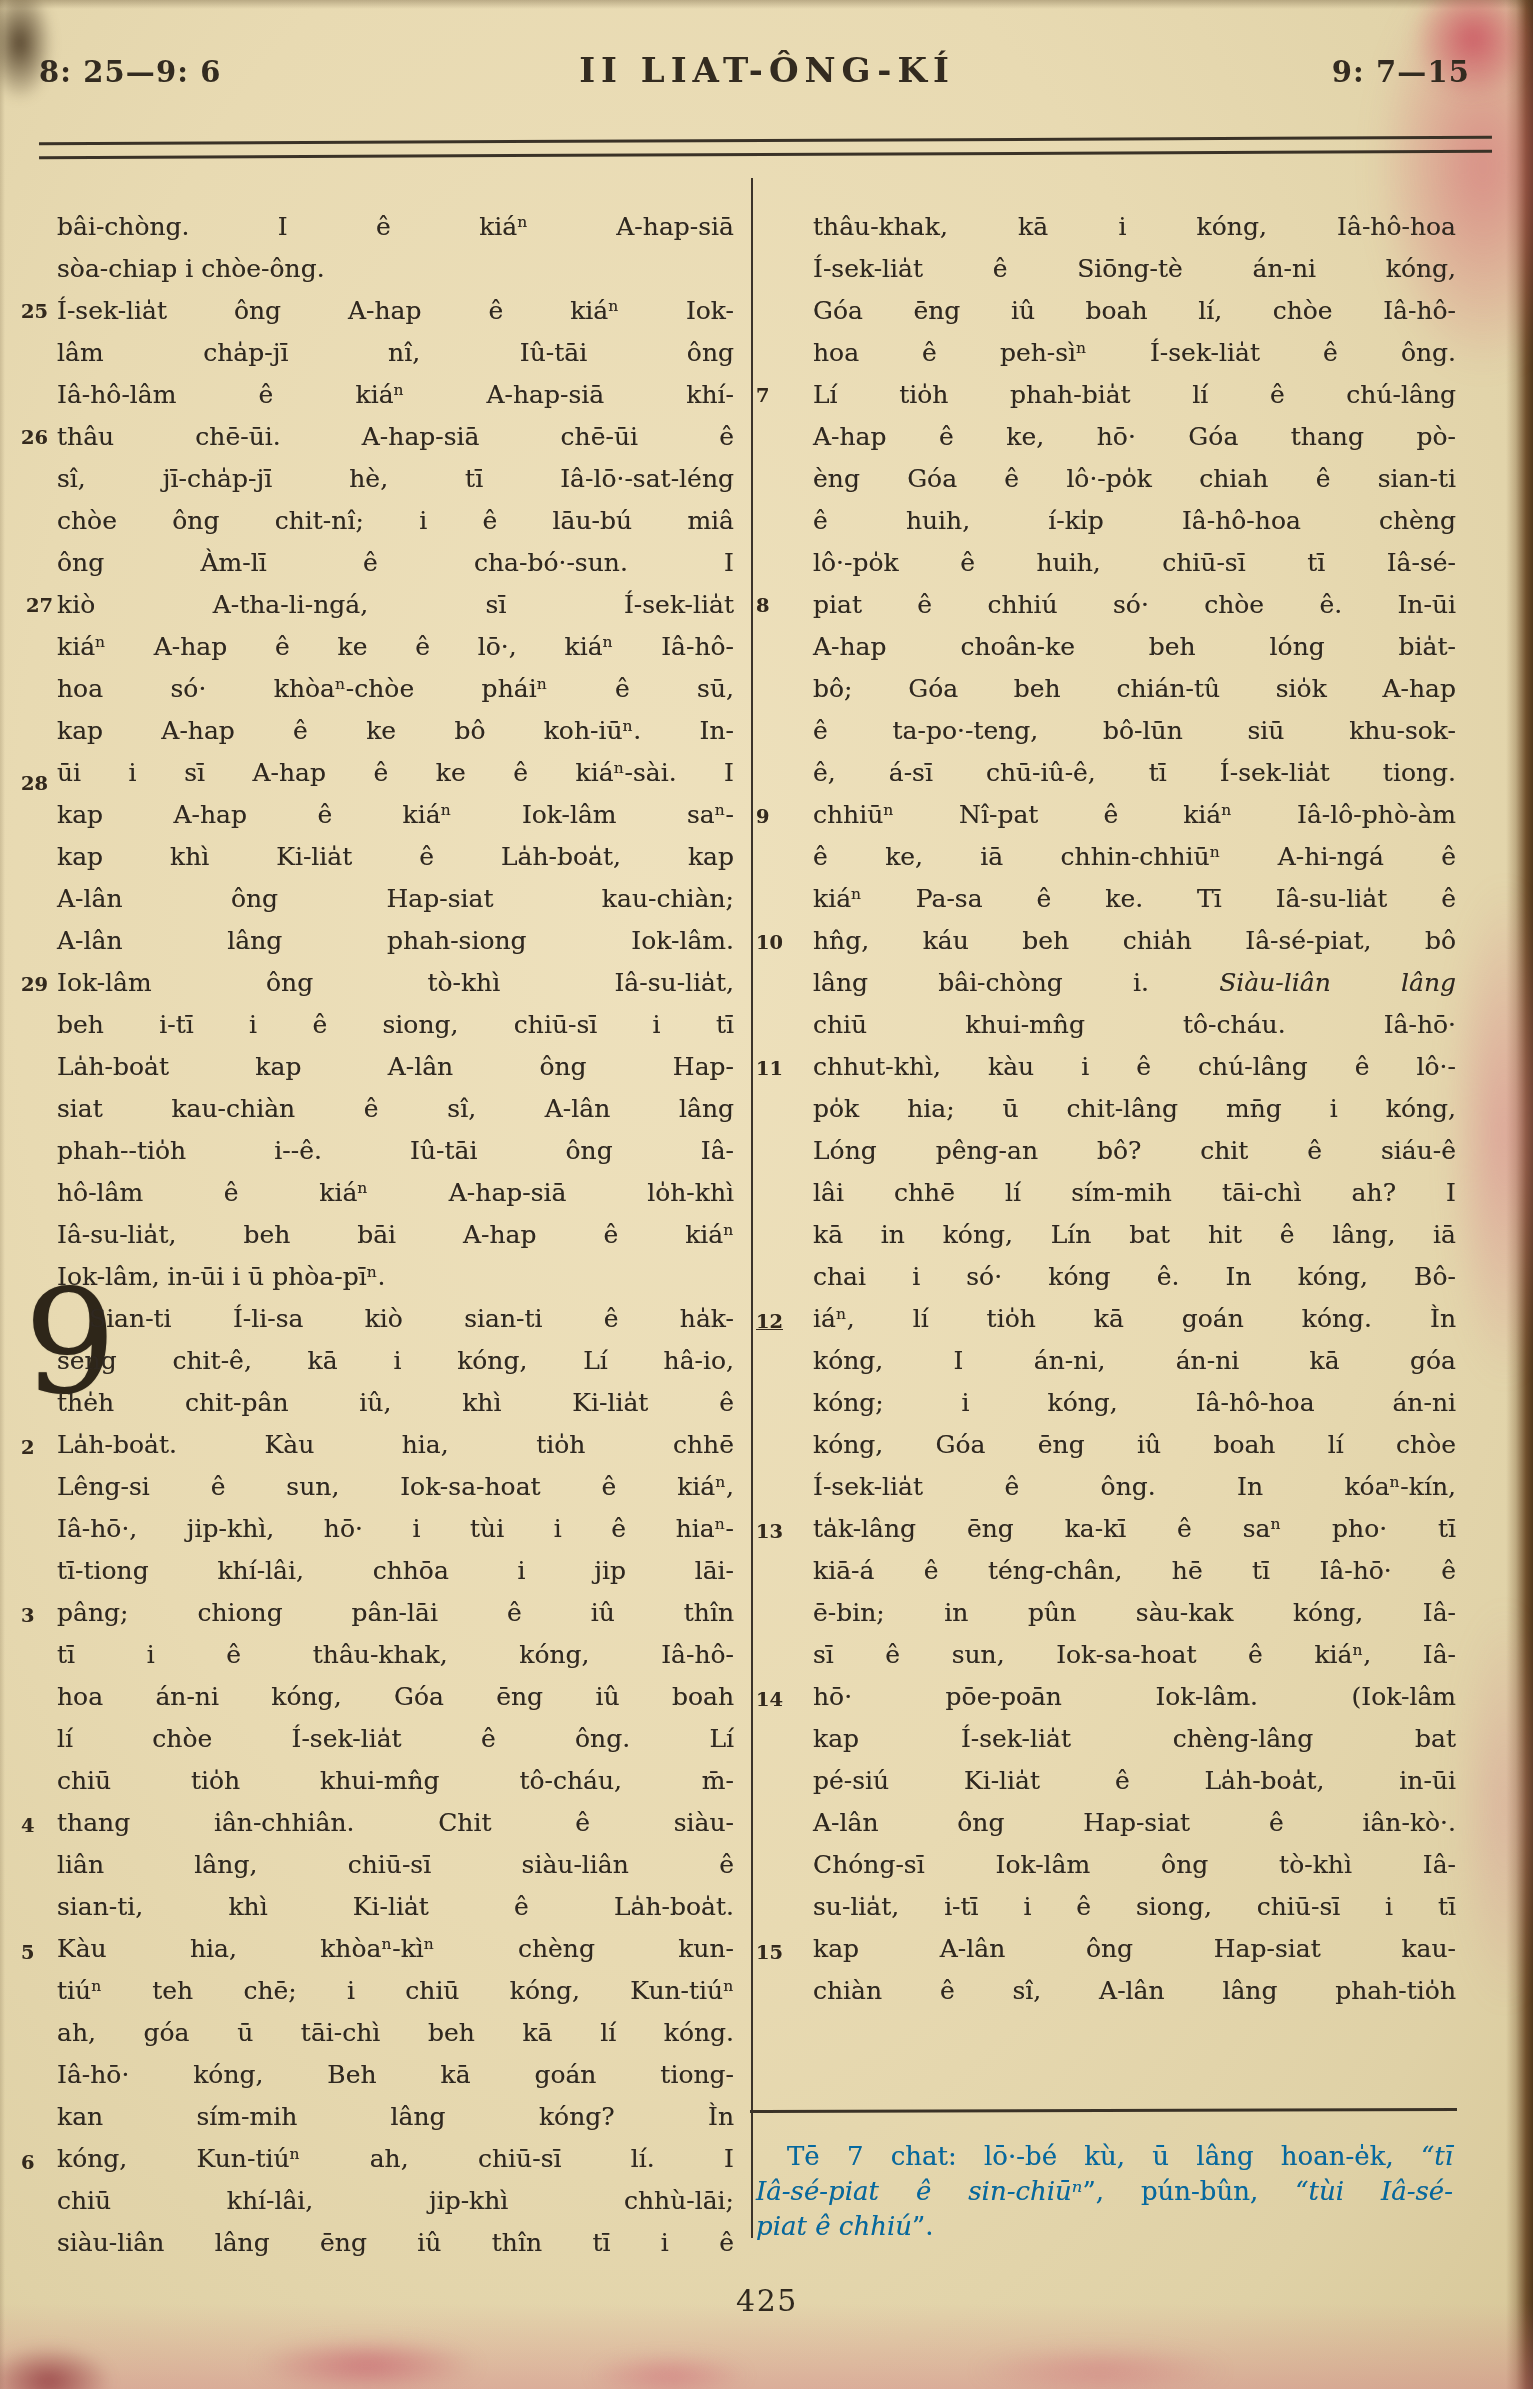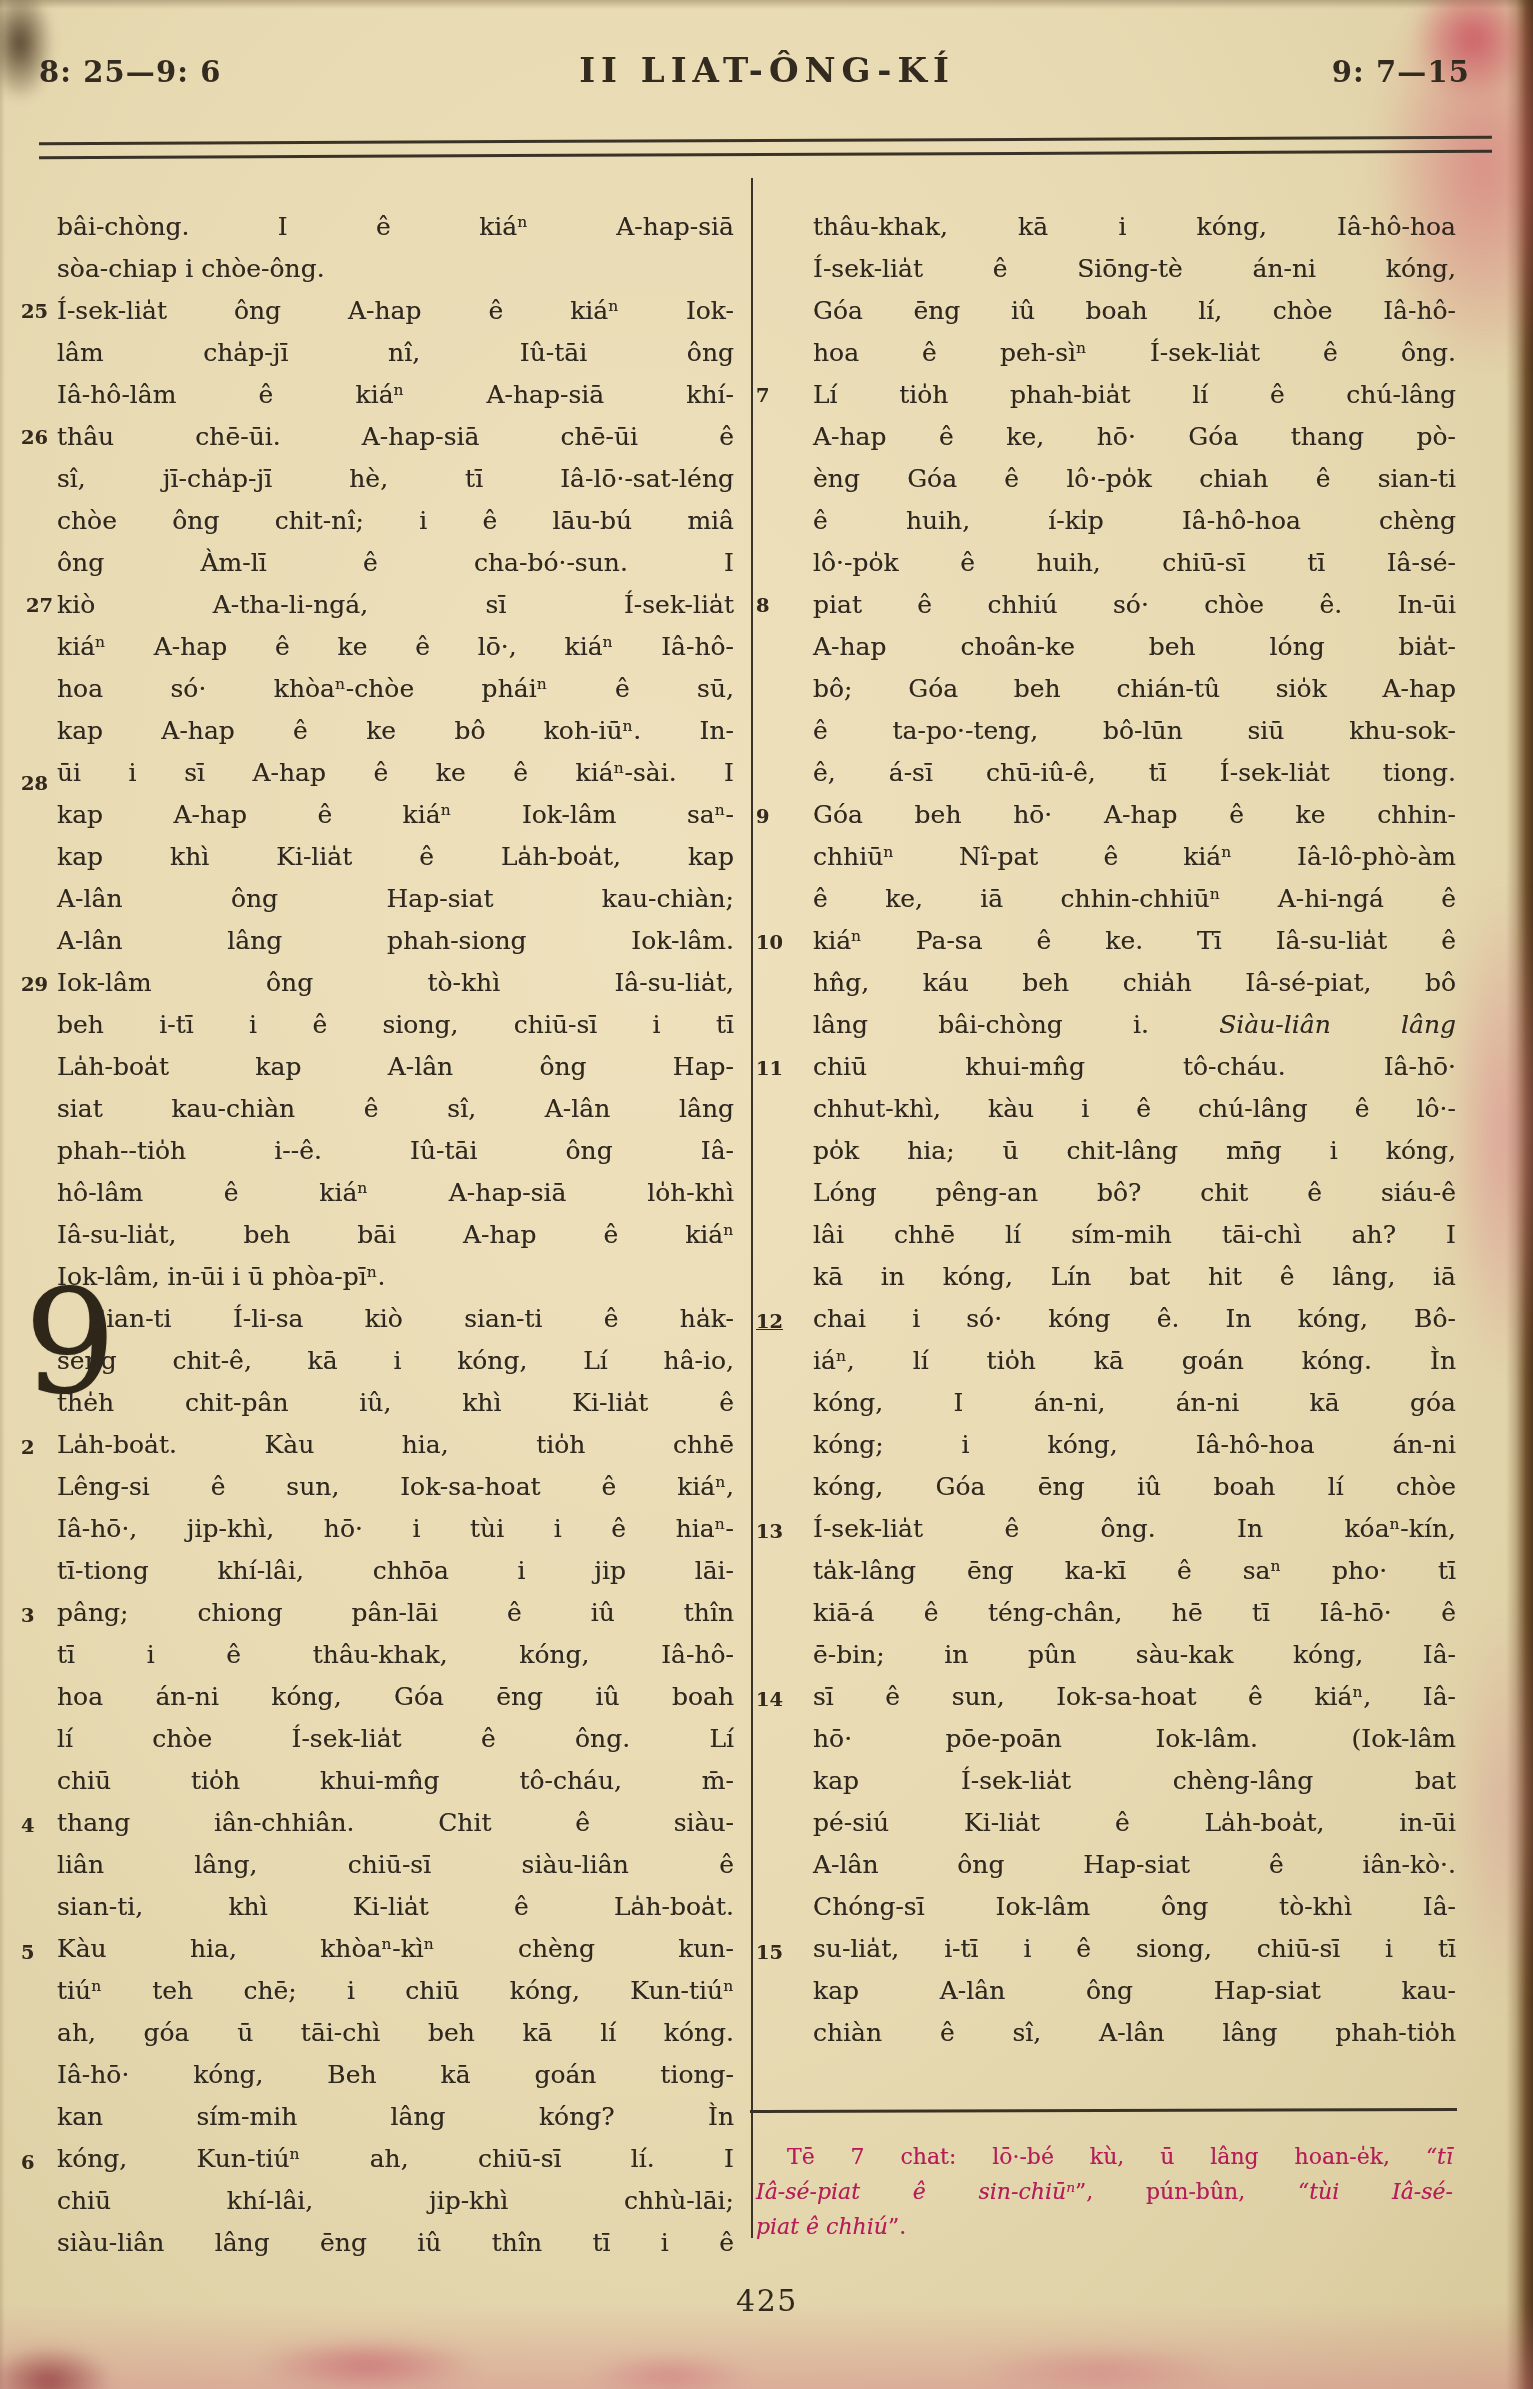--- a/index.html
+++ b/index.html
@@ -38,21 +38,21 @@
   #col-left .vnum{left:-36px;width:32px;text-align:left;}
   #col-right .vnum{left:-57px;width:52px;text-align:left;}
   
   #chapter-num{
     left:24px;top:1269px;font-size:145px;line-height:1;color:#2e2619;
     text-shadow:0 0 1.1px rgba(46,38,25,0.4);
   }
   
   #fn-rule{left:750px;top:2109px;width:707px;height:3.2px;background:#3a3227;transform:rotate(-0.15deg);}
   #footnote{left:756px;top:2139px;width:697px;}
-  .fl{font-size:22px;line-height:35px;height:35px;text-align:justify;text-align-last:justify;color:#be185d;
+  .fl{font-size:26px;line-height:35px;height:35px;text-align:justify;text-align-last:justify;color:#0369a1;
       text-shadow:0 0 0.5px rgba(47,40,32,0.4);}
   .fl.end{text-align:right;text-align-last:left;}
   .fl.ind{text-indent:31px;}
   
   #page-num{left:0;right:0;top:2283px;text-align:center;font-size:30px;letter-spacing:1.6px;color:#30291e;}
   
   .blob{position:absolute;border-radius:50%;pointer-events:none;}
   #edge-brown{left:1506px;top:0;width:28px;height:2389px;
     background:linear-gradient(90deg, rgba(122,90,51,0) 0%, rgba(122,90,51,0.35) 35%, #6f4f2c 72%, #4b341c 100%);}
   #corner-tl{left:-26px;top:-38px;width:92px;height:162px;border-radius:50%;
@@ -173,21 +173,20 @@
     <div class="tl">A-hap ê ke, hō· Góa thang pò-</div>
     <div class="tl">èng Góa ê lô·-po̍k chiah ê sian-ti</div>
     <div class="tl">ê huih, í-ki̍p Iâ-hô-hoa chèng</div>
     <div class="tl">lô·-po̍k ê huih, chiū-sī tī Iâ-sé-</div>
     <div class="tl">piat ê chhiú só· chòe ê.  In-ūi</div>
     <span class="vnum" style="top: 388px;">8</span>
     <div class="tl">A-hap choân-ke beh lóng bia̍t-</div>
     <div class="tl">bô; Góa beh chián-tû sio̍k A-hap</div>
     <div class="tl">ê ta-po·-teng, bô-lūn siū khu-sok-</div>
     <div class="tl">ê, á-sī chū-iû-ê, tī Í-sek-lia̍t tiong.</div>
-    <div class="tl">Góa beh hō· A-hap ê ke chhin-</div>
     <span class="vnum" style="top: 599px;">9</span>
     <div class="tl">chhiūⁿ Nî-pat ê kiáⁿ Iâ-lô-phò-àm</div>
     <div class="tl">ê ke, iā chhin-chhiūⁿ A-hi-ngá ê</div>
     <div class="tl">kiáⁿ Pa-sa ê ke.  Tī Iâ-su-lia̍t ê</div>
     <span class="vnum" style="top: 725px;">10</span>
     <div class="tl">hn̂g, káu beh chia̍h Iâ-sé-piat, bô</div>
     <div class="tl"><span>lâng bâi-chòng i.  </span><span class="it">Siàu-liân lâng</span></div>
     <div class="tl">chiū khui-mn̂g tô-cháu.  Iâ-hō·</div>
     <span class="vnum" style="top: 851px;">11</span>
     <div class="tl">chhut-khì, kàu i ê chú-lâng ê lô·-</div>

